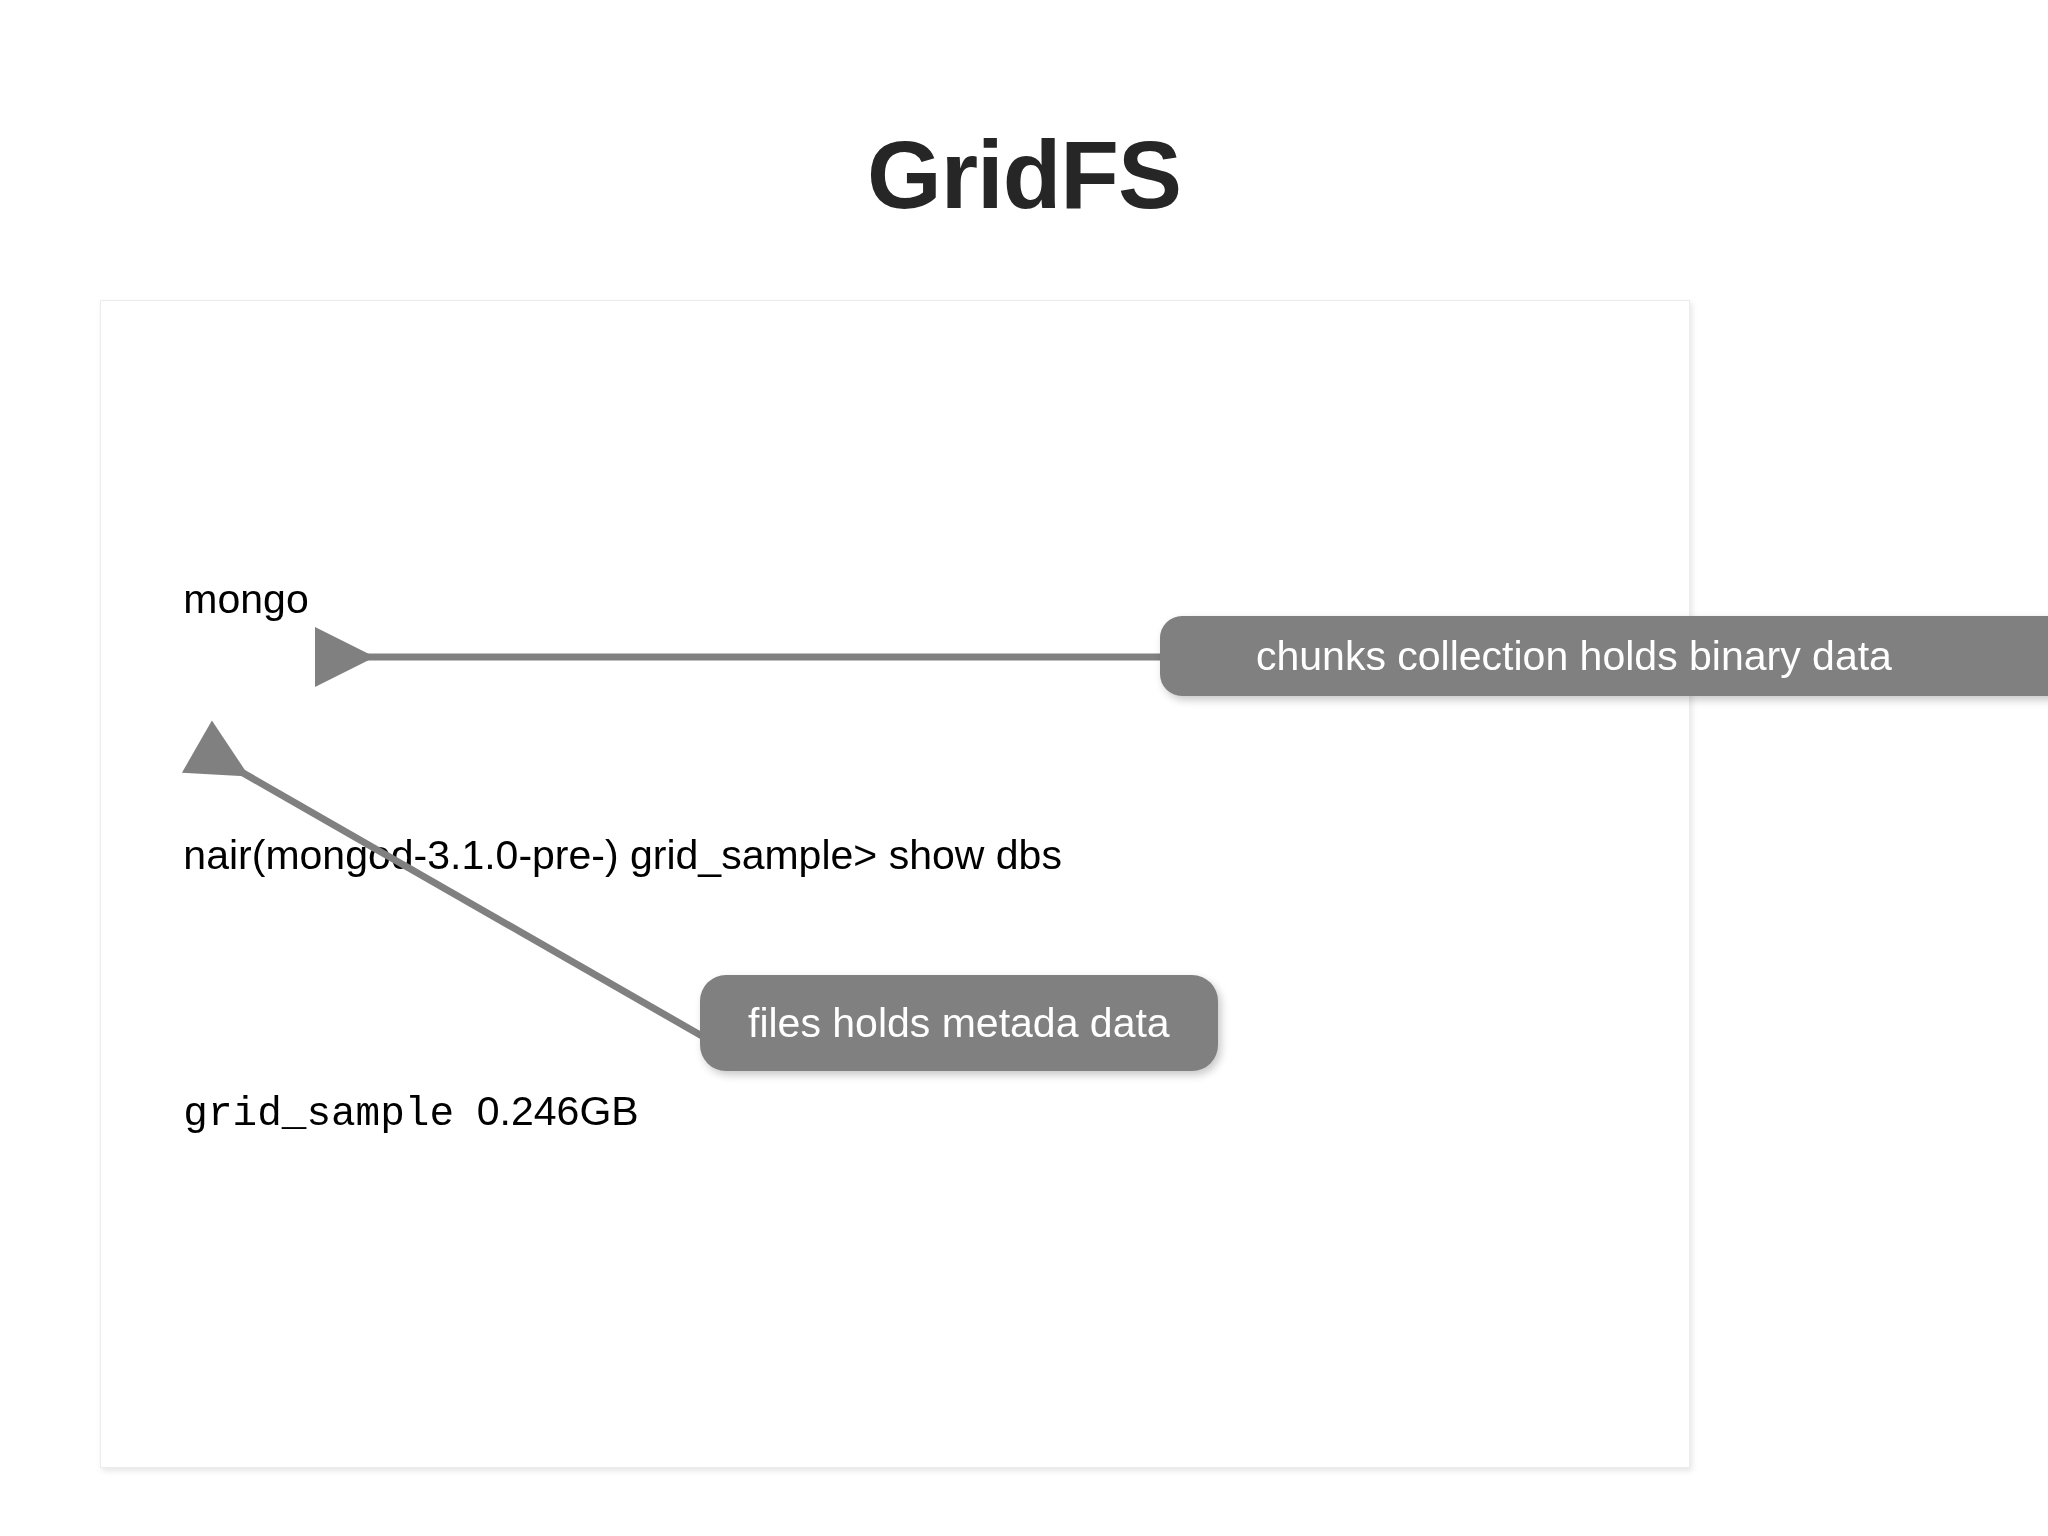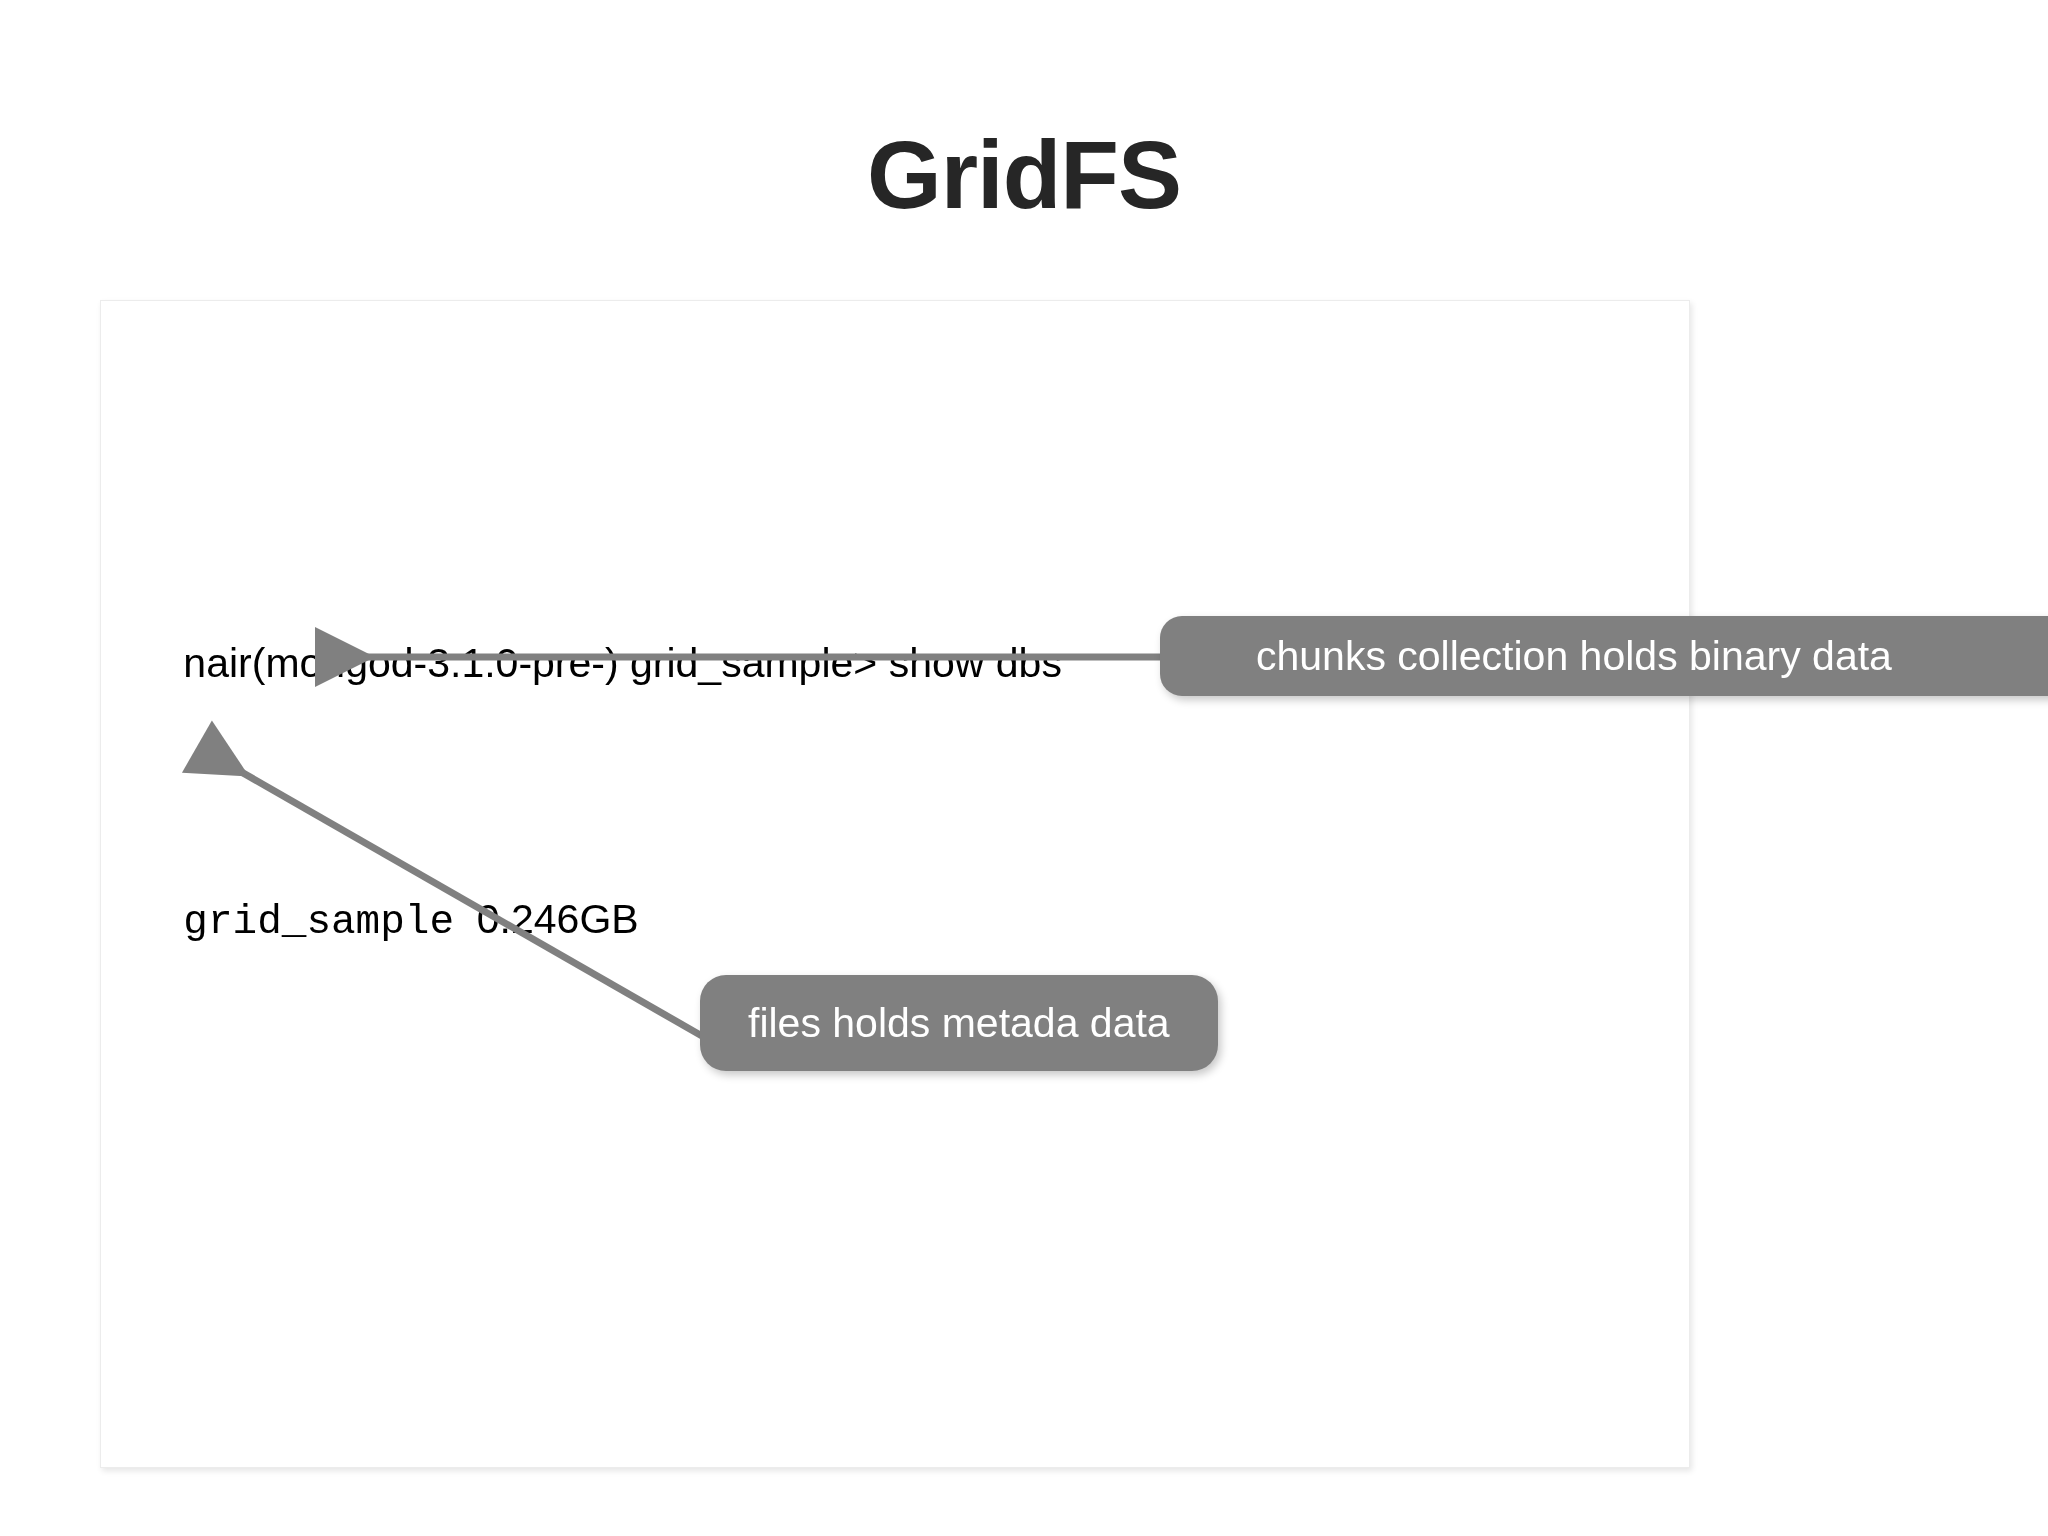--- a/index.html
+++ b/index.html
@@ -112,20 +112,23 @@
   }
 </style>
 </head>
 <body>
 
 <div class="slide-title">GridFS</div>
 
 <div class="content-panel">
   <div class="terminal">
 
+    <div class="term-line">
+      <span class="tok-plain">mongo</span>
+    </div>
 
     <div class="term-line">
       <span class="tok-plain">nair(mongod-3.1.0-pre-) grid_sample&gt; show dbs</span>
     </div>
 
     <div class="term-line">
       <span class="tok-green">grid_sample</span><span class="tok-plain">  0.246GB</span>
     </div>
 
 

